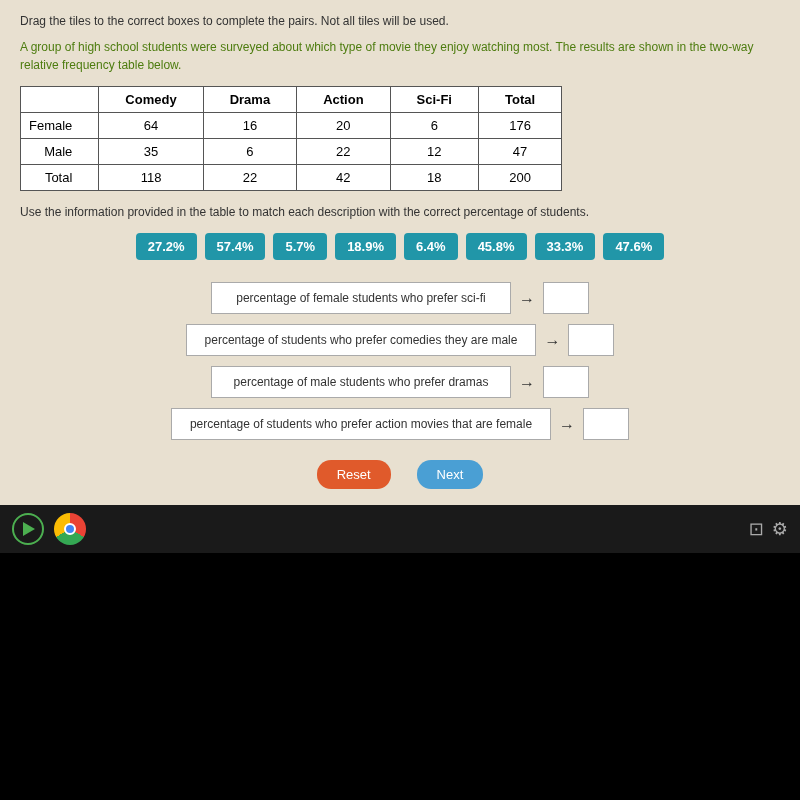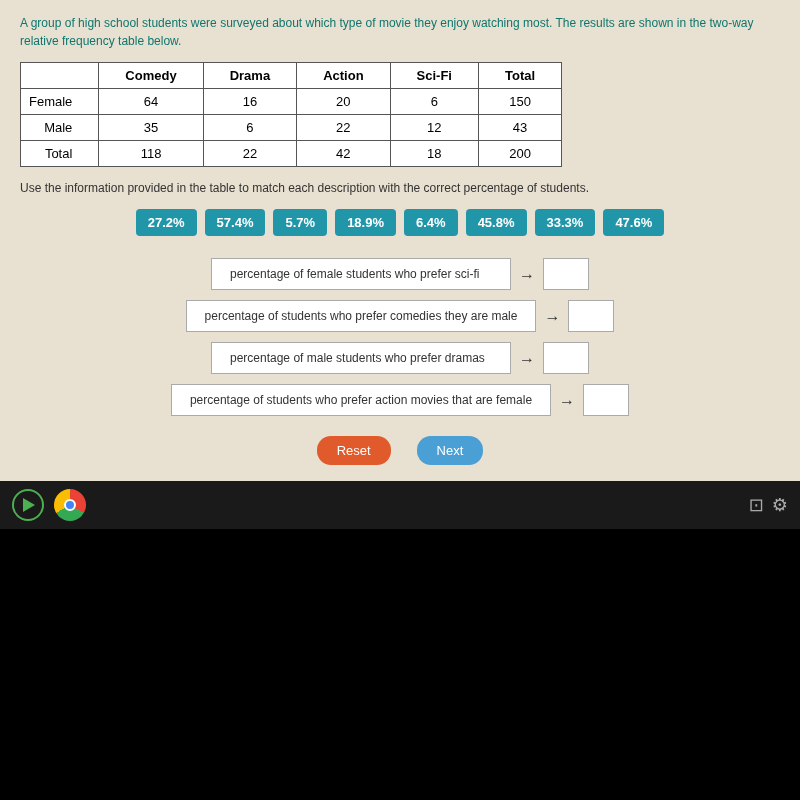--- a/index.html
+++ b/index.html
@@ -22,21 +22,21 @@
     }
 
     .instruction-top {
       font-size: 12px;
       color: #333;
       margin-bottom: 10px;
     }
 
     .description {
       font-size: 12px;
-      color: #0f766e;
+      color: #4d7c0f;
       margin-bottom: 12px;
       line-height: 1.5;
     }
 
     
     table {
       border-collapse: collapse;
       margin-bottom: 14px;
       background: white;
     }
@@ -96,20 +96,21 @@
       gap: 8px;
     }
 
     .match-label {
       background: white;
       border: 1px solid #aaa;
       padding: 8px 18px;
       font-size: 12px;
       color: #333;
       min-width: 300px;
+      text-align: center;
     }
 
     .arrow {
       font-size: 16px;
       color: #333;
     }
 
     .answer-box {
       width: 46px;
       height: 32px;
@@ -214,20 +215,21 @@
     .black-area {
       background: #000;
       flex: 1;
     }
   </style>
 </head>
 <body>
 
 <div class="main-content">
 
+  <div class="instruction-top">Drag the tiles to the correct boxes to complete the pairs. Not all tiles will be used.</div>
 
   <div class="description">
     <span>A group of high school students were surveyed about which type of movie they enjoy watching most. The results are shown in the two-way relative frequency table below.</span>
   </div>
 
   <table>
     <thead>
       <tr>
         <th></th>
         <th>Comedy</th>
@@ -237,29 +239,29 @@
         <th>Total</th>
       </tr>
     </thead>
     <tbody>
       <tr>
         <td>Female</td>
         <td>64</td>
         <td>16</td>
         <td>20</td>
         <td>6</td>
-        <td>150</td>
+        <td>176</td>
       </tr>
       <tr>
         <td>Male</td>
         <td>35</td>
         <td>6</td>
         <td>22</td>
         <td>12</td>
-        <td>43</td>
+        <td>47</td>
       </tr>
       <tr>
         <td>Total</td>
         <td>118</td>
         <td>22</td>
         <td>42</td>
         <td>18</td>
         <td>200</td>
       </tr>
     </tbody>

